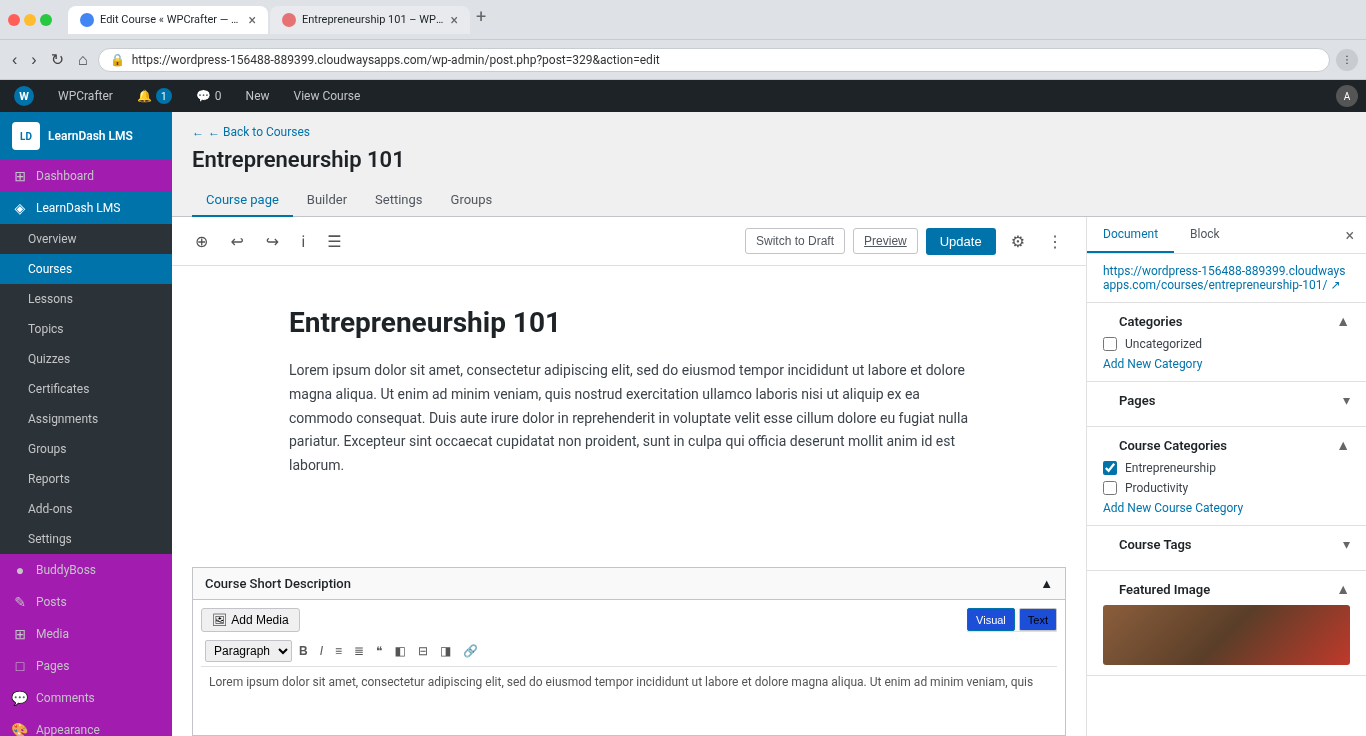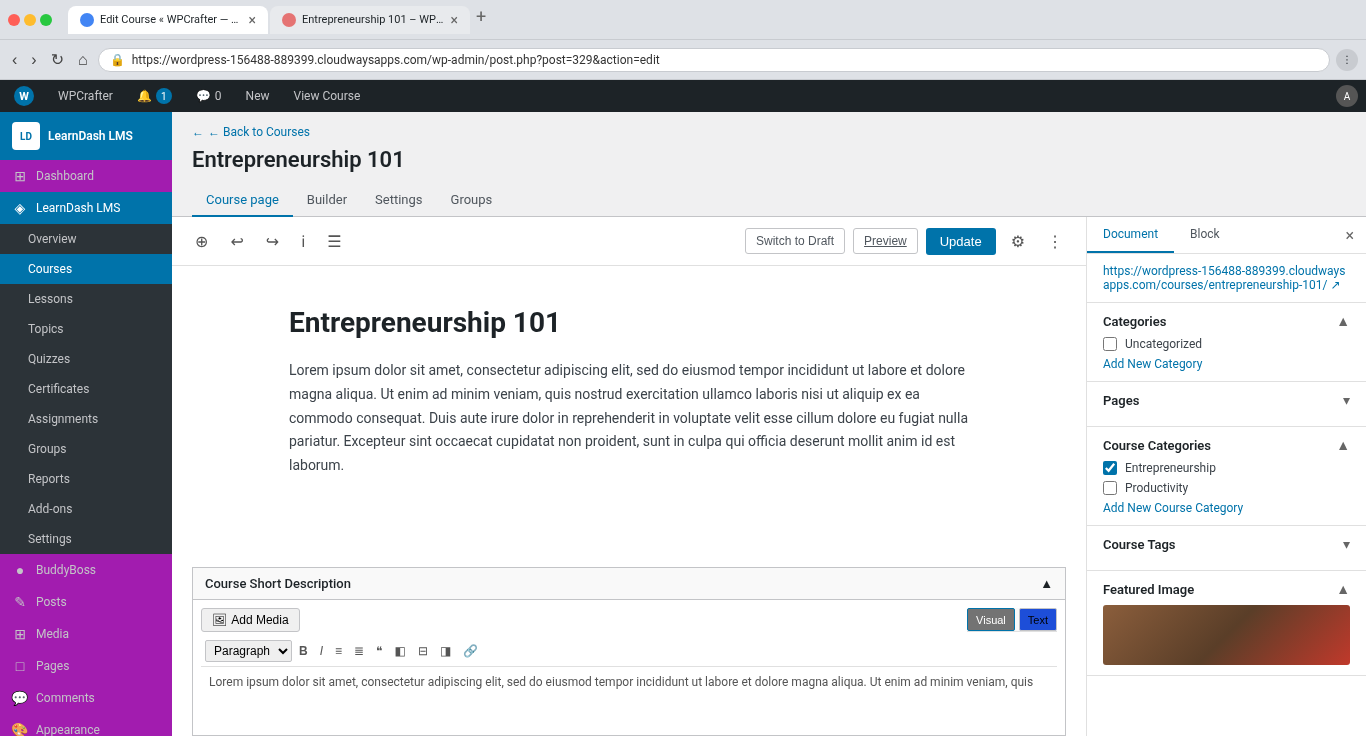--- a/index.html
+++ b/index.html
@@ -78,32 +78,32 @@
     .short-desc { border: 1px solid #c3c4c7; margin: 0 20px; }
     .short-desc-header { display: flex; align-items: center; justify-content: space-between; padding: 8px 12px; background: #f9f9f9; border-bottom: 1px solid #c3c4c7; cursor: pointer; font-size: 13px; font-weight: 500; }
     .short-desc-body { padding: 8px; background: #fff; }
     .media-btn { display: flex; align-items: center; gap: 4px; background: #f0f0f0; border: 1px solid #c3c4c7; border-radius: 3px; padding: 4px 10px; font-size: 12px; cursor: pointer; }
     .editor-format-bar { display: flex; gap: 2px; align-items: center; padding: 4px 4px; border-bottom: 1px solid #e0e0e0; }
     .format-btn { background: none; border: none; padding: 3px 5px; cursor: pointer; font-size: 12px; color: #555; }
     .format-select { font-size: 12px; padding: 2px 4px; border: 1px solid #c3c4c7; border-radius: 2px; }
     .editor-text-area { min-height: 60px; padding: 8px; font-size: 12px; color: #555; border: none; outline: none; width: 100%; }
     .visual-text-tabs { display: flex; justify-content: flex-end; gap: 4px; padding: 4px 8px; background: #f9f9f9; border-bottom: 1px solid #e0e0e0; }
     .vt-tab { font-size: 11px; padding: 2px 8px; border: 1px solid #c3c4c7; cursor: pointer; background: #1d4ed8; border-radius: 2px; }
-    .vt-tab.active { background: #737373; color: #fff; border-color: #0073aa; }
+    .vt-tab.active { background: #1d4ed8; color: #fff; border-color: #0073aa; }
 
     
     .doc-panel { width: 280px; background: #fff; border-left: 1px solid #e0e0e0; flex-shrink: 0; display: flex; flex-direction: column; overflow-y: auto; }
     .doc-panel-header { display: flex; align-items: center; border-bottom: 1px solid #e0e0e0; padding: 0; }
     .doc-tab { padding: 10px 16px; font-size: 12px; cursor: pointer; color: #50575e; border-bottom: 2px solid transparent; }
     .doc-tab.active { color: #0073aa; border-bottom: 2px solid #0073aa; }
     .doc-panel-close { margin-left: auto; padding: 8px 12px; cursor: pointer; color: #666; font-size: 16px; }
     .doc-section { padding: 10px 16px; border-bottom: 1px solid #e0e0e0; }
     .doc-section-link { color: #0073aa; font-size: 12px; word-break: break-all; cursor: pointer; text-decoration: none; display: block; }
     .doc-section-header { display: flex; justify-content: space-between; align-items: center; cursor: pointer; margin-bottom: 8px; }
-    .doc-section-title { font-size: 13px; font-weight: 600; color: #1d2327; }
+    .doc-section-title { font-size: 13px; font-weight: 600; color: #1d2327; margin-left: 16px; }
     .doc-section-toggle { color: #666; font-size: 14px; }
     .doc-checkbox-item { display: flex; align-items: center; gap: 8px; font-size: 12px; color: #3c434a; margin-bottom: 6px; }
     .doc-checkbox { width: 14px; height: 14px; }
     .doc-checkbox.checked { accent-color: #0073aa; }
     .doc-add-link { color: #0073aa; font-size: 12px; cursor: pointer; text-decoration: none; display: block; margin-top: 4px; }
 
     
     .featured-img { width: 100%; height: 60px; background: #e0e0e0; border-radius: 3px; overflow: hidden; }
     .featured-img-inner { width: 100%; height: 100%; background: linear-gradient(135deg, #8B5E3C 0%, #5a3e28 50%, #c0392b 100%); }
 

